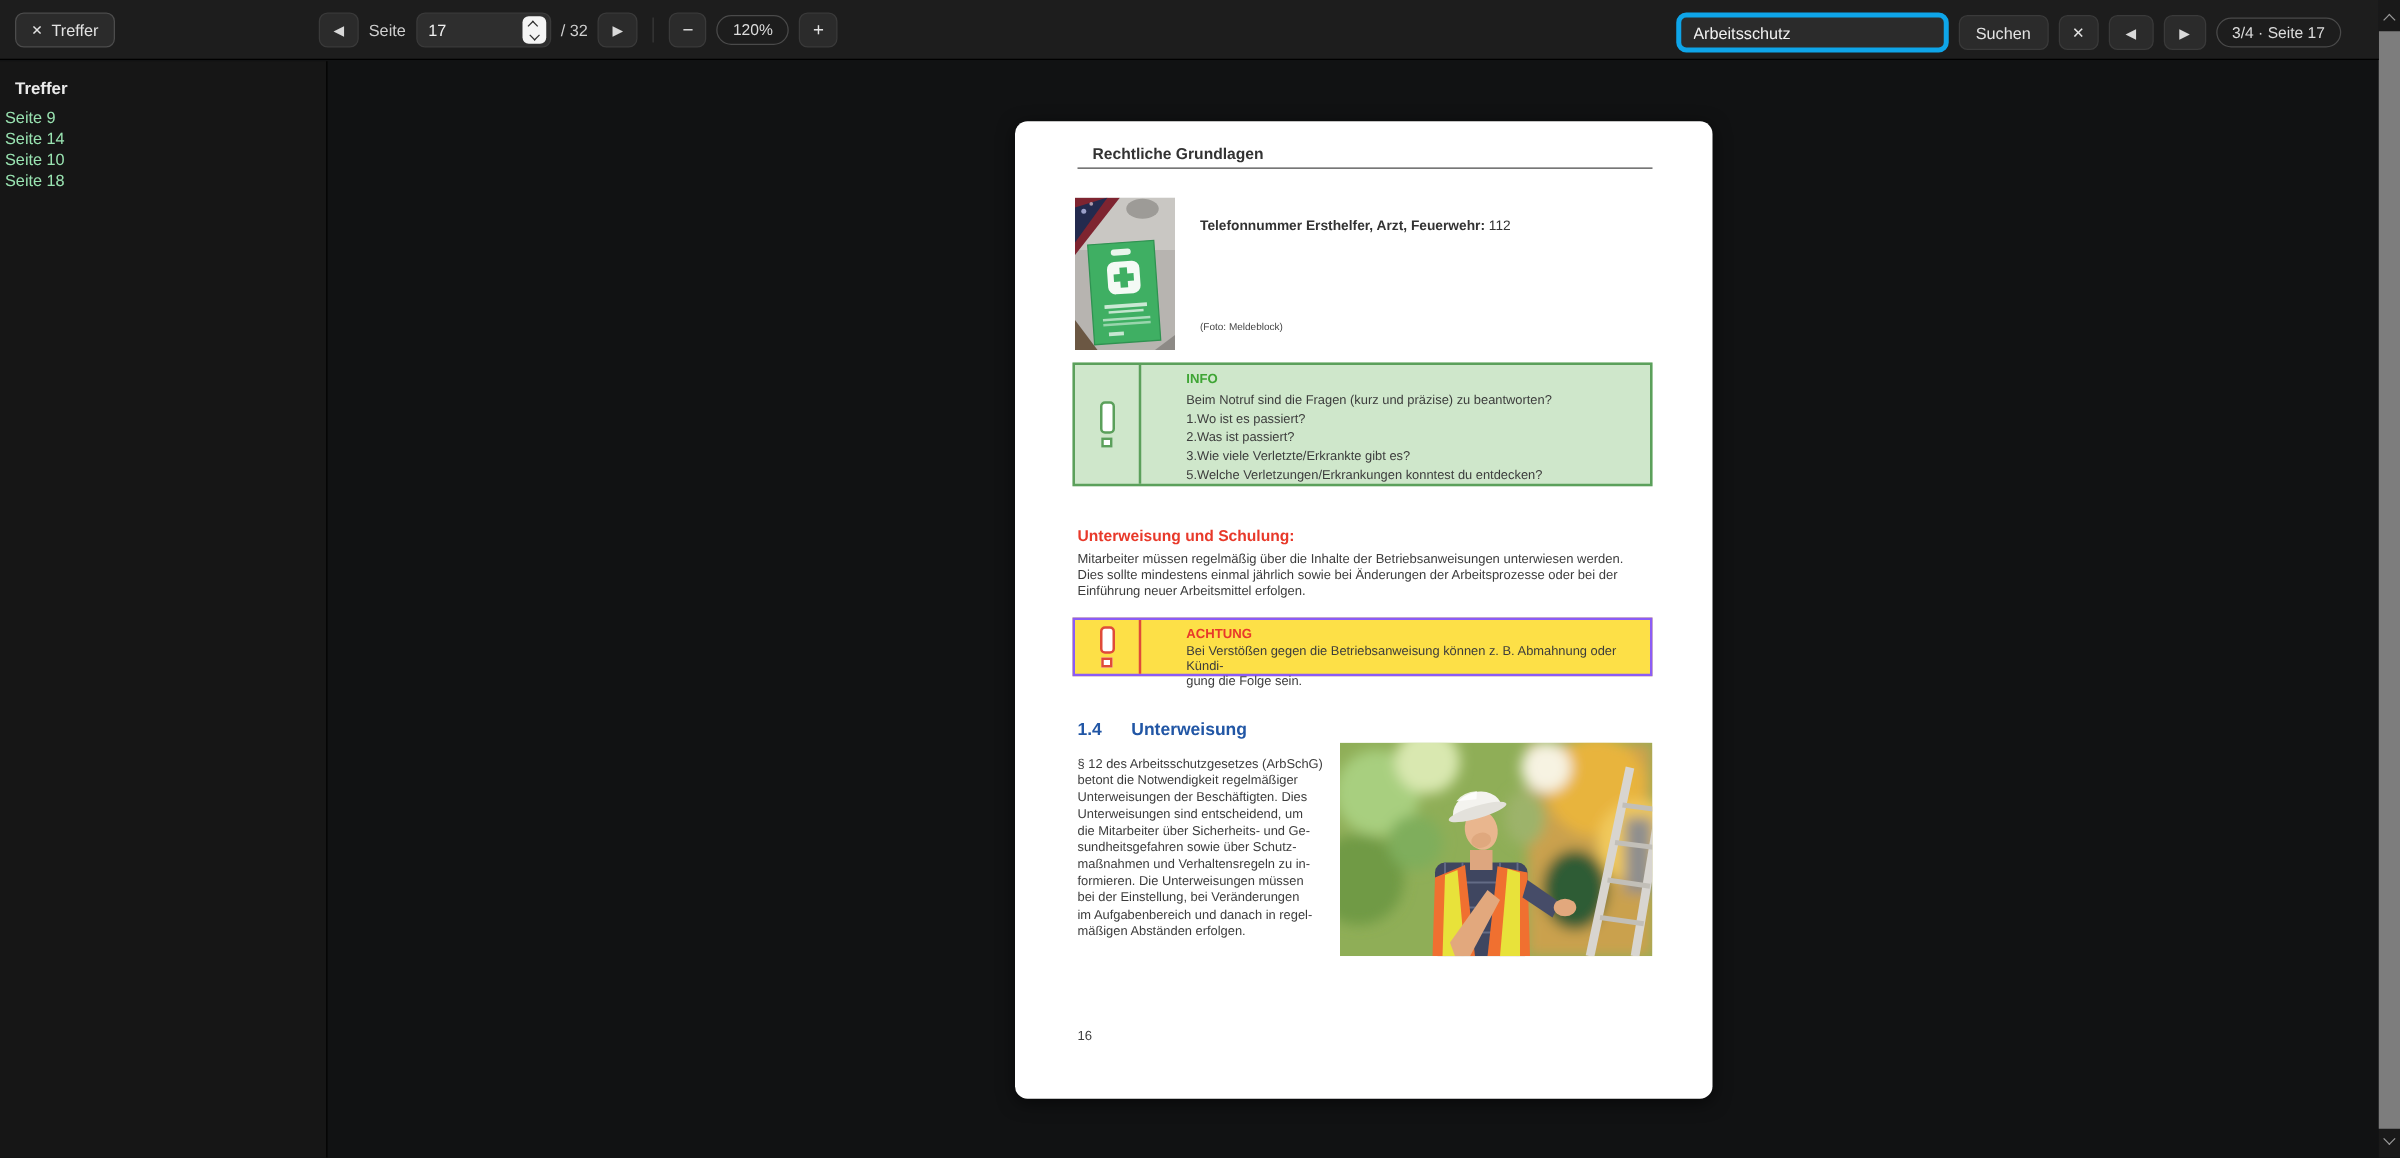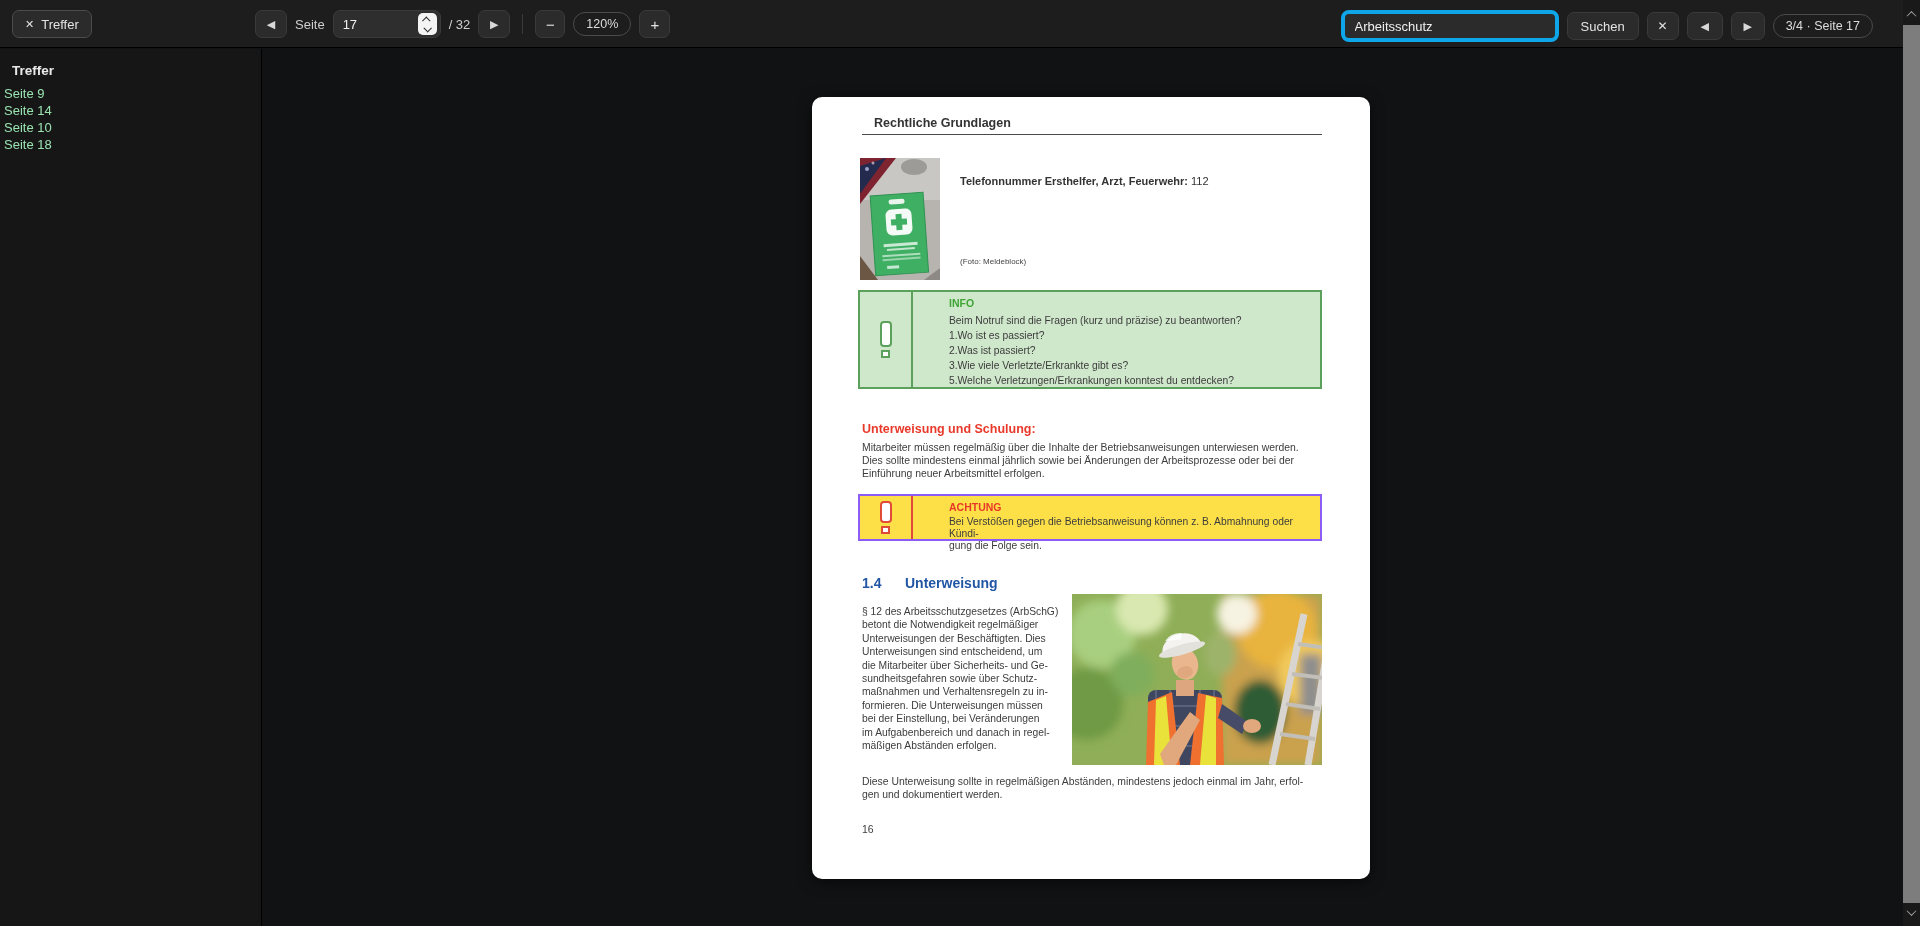--- a/index.html
+++ b/index.html
@@ -326,24 +326,20 @@
 
         <g transform="rotate(-16 108 52)">
           <path d="M89 56 a20 16 0 0 1 40 0 z" fill="#f4f3ef"></path>
           <ellipse cx="109" cy="56" rx="24" ry="5" fill="#e3e1db"></ellipse>
           <path d="M95 43 a16 12 0 0 1 18 -3 l-2 6 z" fill="#ffffff" opacity="0.8"></path>
         </g>
       </g>
     </svg>
   </div>
 
-  <div class="closing">
-      <div>Diese Unterweisung sollte in regelmäßigen Abständen, mindestens jedoch einmal im Jahr, erfol-</div>
-      <div>gen und dokumentiert werden.</div>
-    </div>
 
   <div class="page-num">16</div>
 </div>
 
 <div class="scrollbar">
   <div class="sc-btn" style="top:3px;">
     <span class="sc-chev up"></span>
   </div>
   <div class="sc-thumb"></div>
   <div class="sc-btn" style="bottom:3px;">

